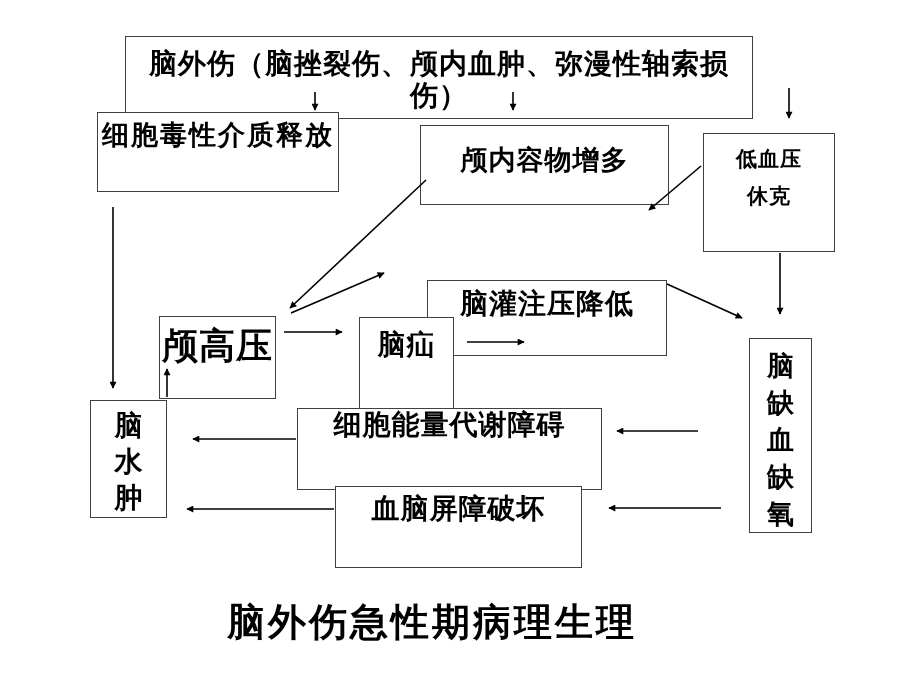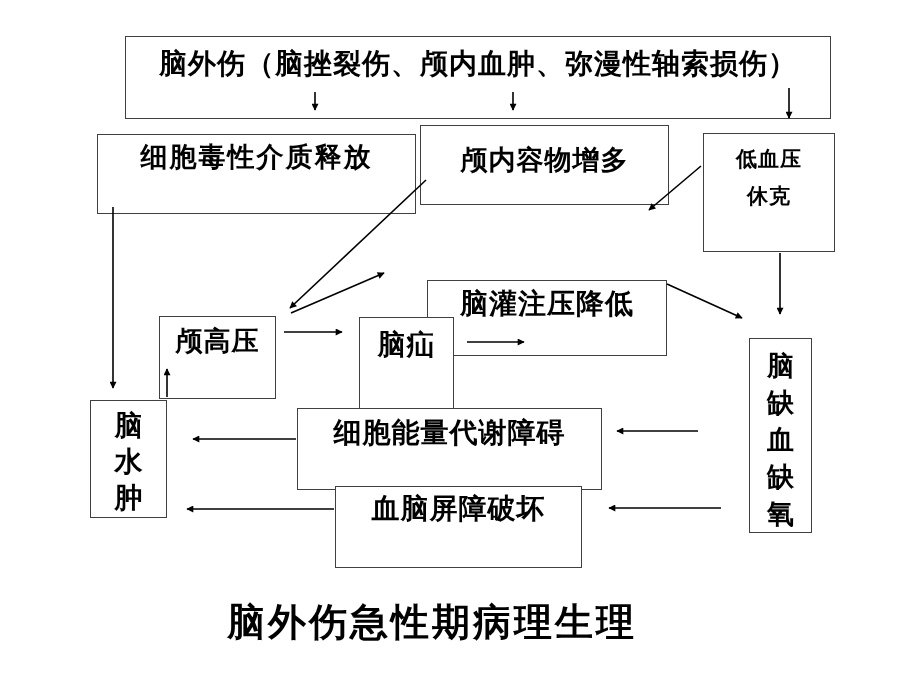--- a/index.html
+++ b/index.html
@@ -17,30 +17,30 @@
     background:#ffffff;
     color:#000;
     font-weight:bold;
     text-align:center;
     white-space:pre-line;
     line-height:1.16;
     letter-spacing:1px;
   }
   #arrows{position:absolute;left:0;top:0;width:920px;height:690px;pointer-events:none;}
 
-  .n-trauma   {left:125px;top:36px;width:706px;height:83px;font-size:28px;padding-top:11px;}
-  .n-cytotoxic{left:97px;top:134px;width:319px;height:80px;font-size:27px;padding-top:6px;letter-spacing:2px;}
+  .n-trauma   {left:125px;top:36px;width:628px;height:83px;font-size:28px;padding-top:11px;}
+  .n-cytotoxic{left:97px;top:112px;width:242px;height:80px;font-size:27px;padding-top:6px;letter-spacing:2px;}
   .n-contents {left:420px;top:125px;width:249px;height:80px;font-size:27px;padding-top:18px;}
   .n-shock    {left:703px;top:133px;width:132px;height:119px;font-size:21px;padding-top:7px;line-height:37px;}
   .n-perfusion{left:427px;top:239px;width:240px;height:76px;font-size:28px;padding-top:7px;margin-top:41px;}
-  .n-icp      {left:159px;top:316px;width:117px;height:83px;font-size:27px;padding-top:8px;}
+  .n-icp      {left:159px;top:316px;width:117px;height:83px;font-size:36px;padding-top:8px;}
   .n-hernia   {left:359px;top:317px;width:95px;height:104px;font-size:28px;padding-top:11px;}
   .n-damage   {left:538px;top:317px;width:124px;height:86px;font-size:28px;padding-top:11px;}
   .n-edema    {left:90px;top:400px;width:77px;height:118px;font-size:28px;padding-top:7px;line-height:36px;letter-spacing:0;}
-  .n-energy   {left:297px;top:408px;width:305px;height:82px;font-size:28px;padding-top:8px;}
+  .n-energy   {left:297px;top:408px;width:305px;height:82px;font-size:28px;}
   .n-bbb      {left:335px;top:486px;width:247px;height:82px;font-size:28px;padding-top:6px;}
   .n-ischemia {left:749px;top:338px;width:63px;height:195px;font-size:27px;padding-top:8px;line-height:37px;letter-spacing:0;}
 
   .slide-title{
     position:absolute;
     left:227px;top:597px;width:510px;height:46px;
     font-size:38px;font-weight:800;color:#000;
     text-align:left;letter-spacing:3px;
     font-family:"DejaVu Sans",sans-serif;
   }

